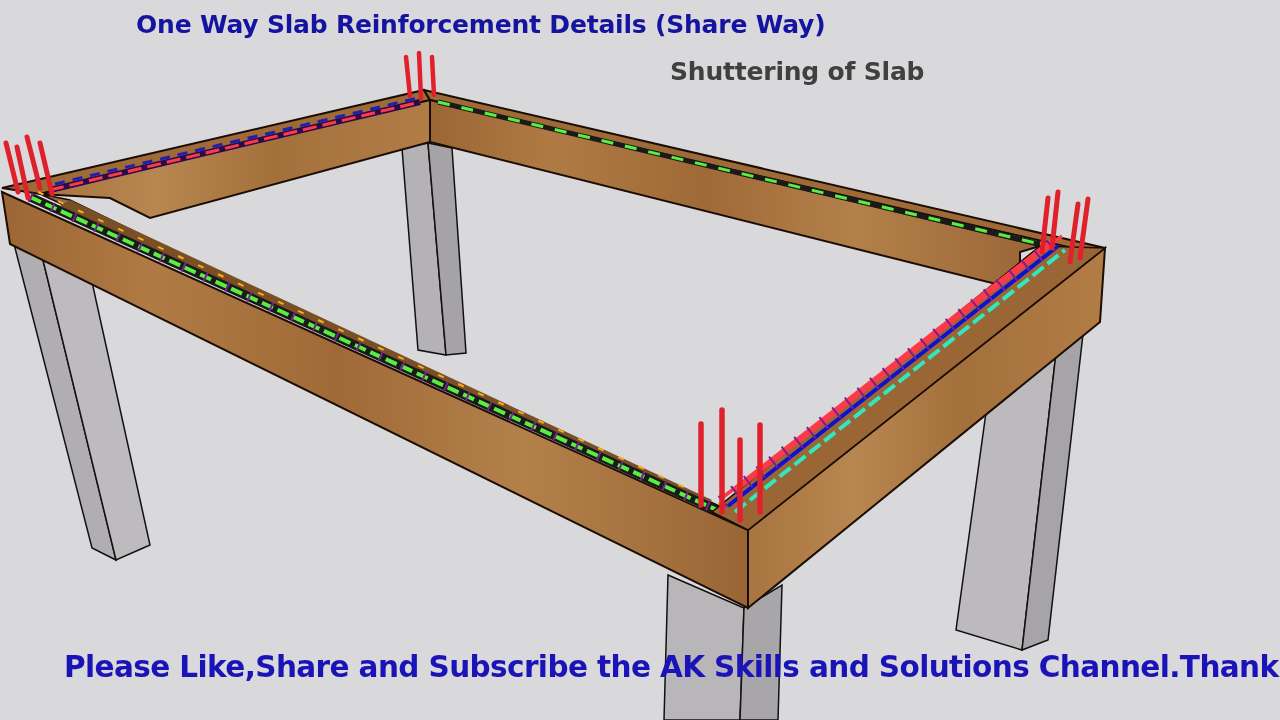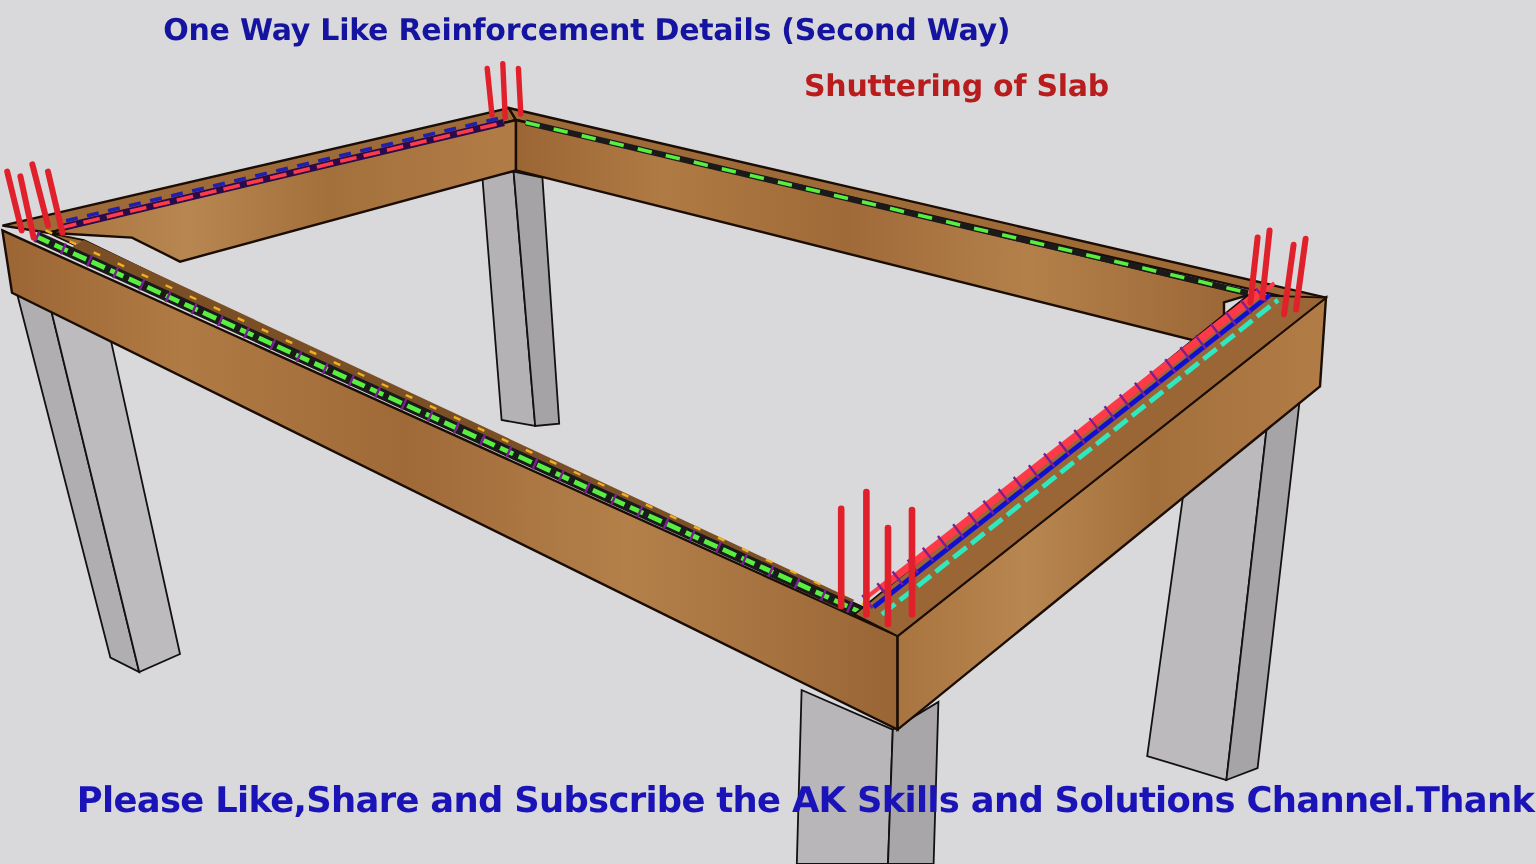--- a/index.html
+++ b/index.html
@@ -1,20 +1,20 @@
 <!DOCTYPE html>
 <html><head>
 <meta charset="utf-8">
 <style>
   html, body { margin:0; padding:0; }
   body { width:1280px; height:720px; overflow:hidden; background:#d9d8da; position:relative; font-family:"DejaVu Sans", sans-serif; }
   #scene { position:absolute; left:0; top:0; width:1280px; height:720px; }
   .title { position:absolute; font-weight:bold; white-space:nowrap; letter-spacing:-0.2px; }
   #main-title { left:136px; top:10px; font-size:25px; color:#1414a0; }
-  #sub-title { left:670px; top:57px; font-size:25px; color:#b91c1c; }
+  #sub-title { left:670px; top:57px; font-size:25px; color:#404040; }
   #footer { left:64px; top:650px; font-size:29.5px; color:#1a14b8; letter-spacing:-0.6px; }
 </style>
 </head>
 <body>
 
 <svg id="scene" viewBox="0 0 1280 720" xmlns="http://www.w3.org/2000/svg">
   <defs>
     <linearGradient id="wood1" x1="0" y1="0" x2="1" y2="0">
       <stop offset="0" stop-color="#9b6634"></stop>
       <stop offset="0.2" stop-color="#b07a44"></stop>
@@ -118,15 +118,15 @@
     <line x1="1088" y1="199" x2="1080" y2="258"></line>
   </g>
   <g stroke="#e0202a" stroke-width="5.5" stroke-linecap="round">
     <line x1="701" y1="424" x2="701" y2="505"></line>
     <line x1="722" y1="410" x2="722" y2="512"></line>
     <line x1="740" y1="440" x2="740" y2="520"></line>
     <line x1="760" y1="425" x2="760" y2="512"></line>
   </g>
 </svg>
 
-<div id="main-title" class="title">One Way Like Reinforcement Details (Second Way)</div>
+<div id="main-title" class="title">One Way Slab Reinforcement Details (Share Way)</div>
 <div id="sub-title" class="title">Shuttering of Slab</div>
 <div id="footer" class="title">Please Like,Share and Subscribe the AK Skills and Solutions Channel.Thanks</div>
 
 </body></html>

